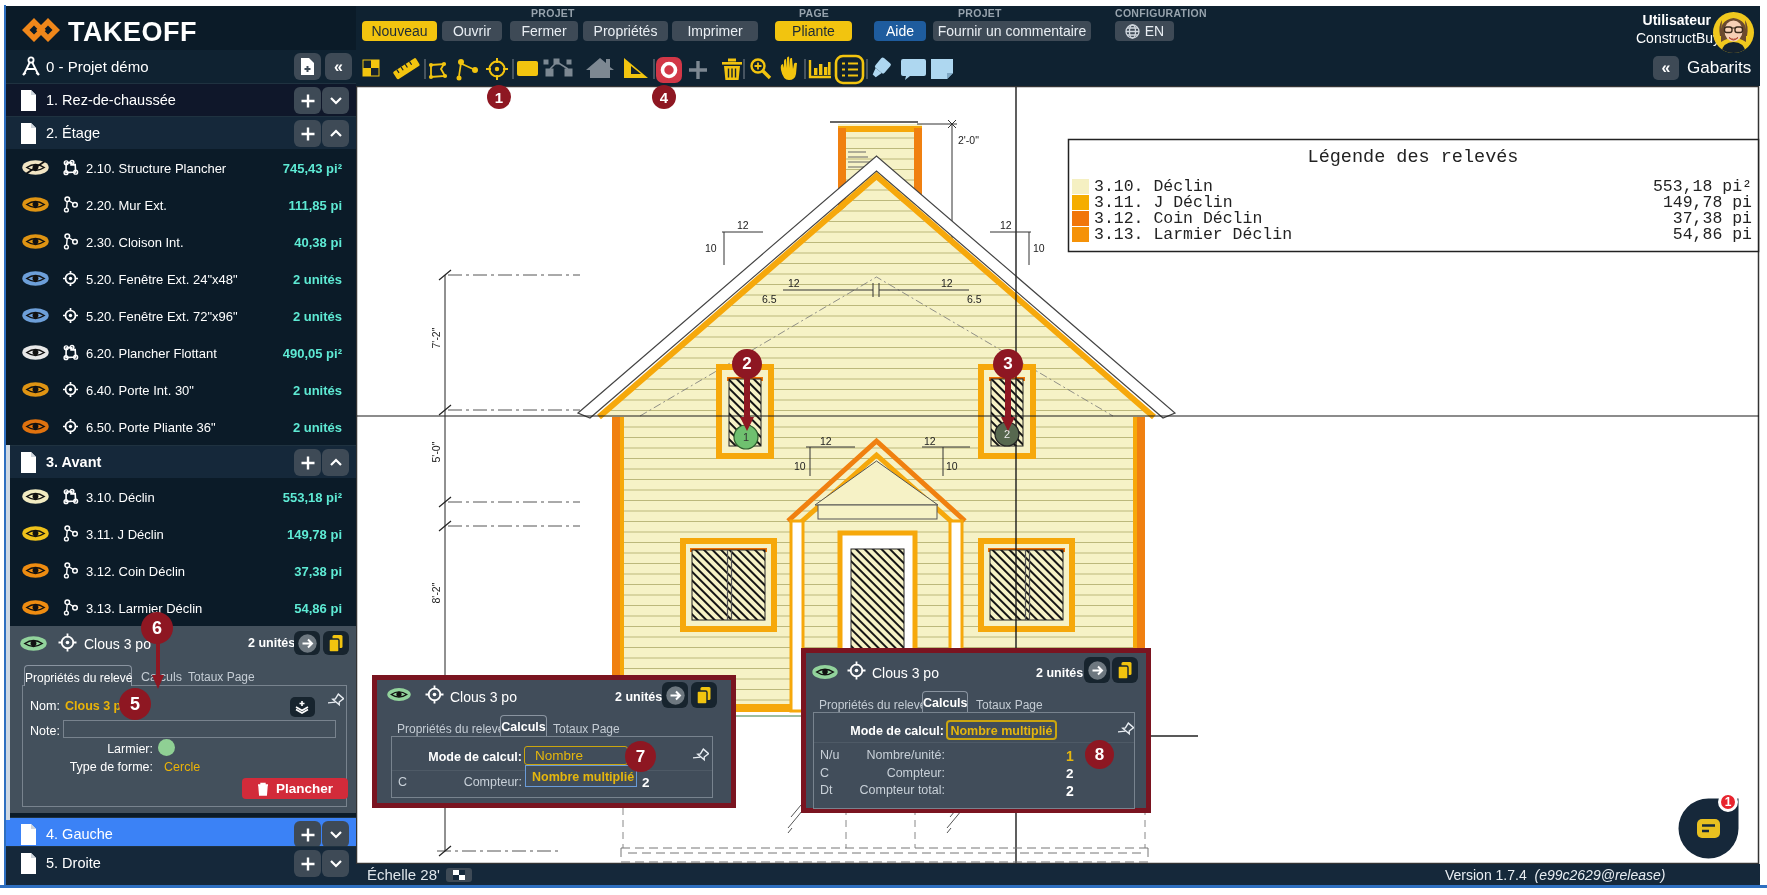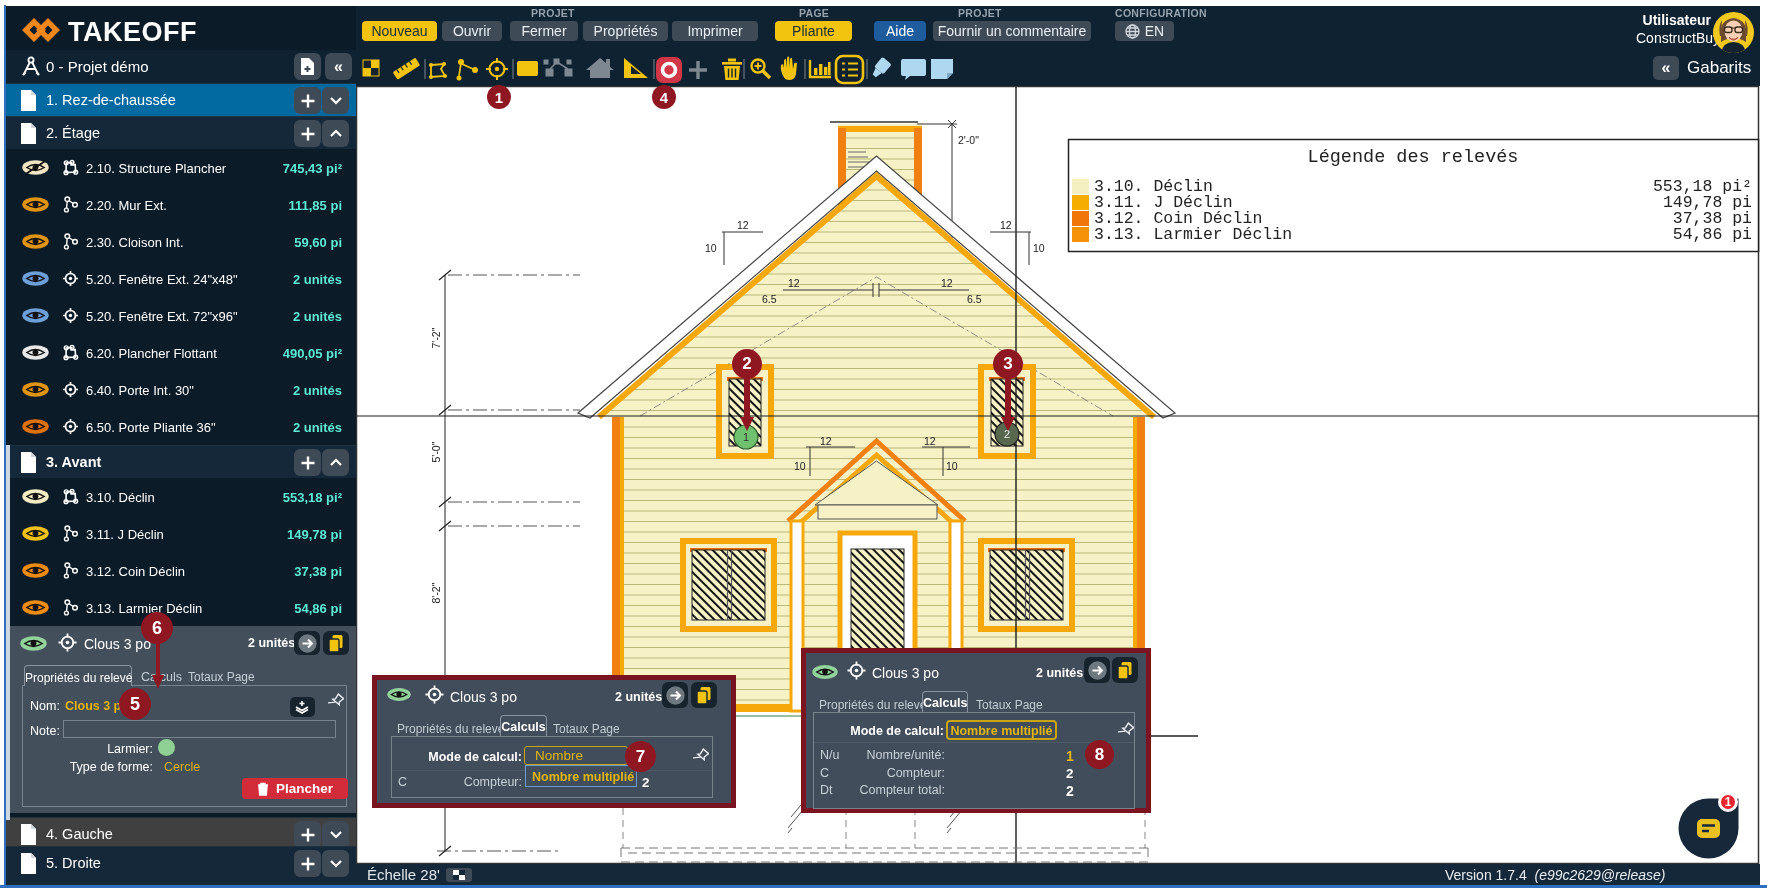--- a/index.html
+++ b/index.html
@@ -36,21 +36,21 @@
     </svg>
 <div class="abs" style="left:40px;top:8px;font-size:15px;color:#fff">0 - Projet démo</div>
 <div class="pgbtn" style="left:288px;top:3px">
       <svg width="15" height="17" viewBox="0 0 15 17">
         <path d="M1 0 H9 L14 5 V17 H1 Z" fill="#fff"></path>
         <path d="M7.5 8 V14 M4.5 11 H10.5" stroke="#3e4a56" stroke-width="2"></path>
       </svg>
     </div>
 <div class="pgbtn" style="left:319px;top:3px;color:#fff;font-size:16px;font-weight:bold">«</div>
 </div>
-<div class="abs" style="left:6px;top:83px;width:350px;height:33px;background:#0369a1;border-top:1px solid #1f3240">
+<div class="abs" style="left:6px;top:83px;width:350px;height:33px;background:#0f172a;border-top:1px solid #1f3240">
     <div class="abs" style="left:14px;top:6px">
       <svg width="17" height="21" viewBox="0 0 17 21" style="display:block">
         <path d="M1 0 H11 L16 5 V21 H1 Z" fill="#fff"></path>
         <path d="M11 0 L11 5 L16 5" fill="#cfd6dd"></path>
       </svg>
     </div>
     <div class="abs" style="left:40px;top:8px;font-size:14.5px;font-weight:normal;color:#fff">1. Rez-de-chaussée</div>
     <div class="pgbtn" style="left:288px;top:3px">
       <svg width="16" height="16" viewBox="0 0 16 16">
         <path d="M8 1.5 V14.5 M1.5 8 H14.5" stroke="#fff" stroke-width="2.4"></path>
@@ -131,21 +131,21 @@
     </div>
     <div class="abs" style="left:56px;top:10px">
       <svg width="17" height="17" viewBox="0 0 17 17" style="display:block">
         <path d="M5.2 5.5 L4.6 12 M6.8 4.5 L11.2 7.5" fill="none" stroke="#fff" stroke-width="1.4"></path>
         <circle cx="5.3" cy="3.2" r="2.3" fill="none" stroke="#fff" stroke-width="1.5"></circle>
         <circle cx="13" cy="8.8" r="2.3" fill="none" stroke="#fff" stroke-width="1.5"></circle>
         <circle cx="4.4" cy="14" r="1.9" fill="none" stroke="#fff" stroke-width="1.4"></circle>
       </svg>
     </div>
     <div class="row-lab">2.30. Cloison Int.</div>
-    <div class="row-val">59,60 pi</div>
+    <div class="row-val">40,38 pi</div>
   </div>
 <div class="abs" style="left:6px;top:260px;width:350px;height:37px;background:#0b1b28">
     <div class="abs" style="left:16px;top:11px">
       <svg width="27" height="15" viewBox="0 0 27 15" style="display:block">
         <ellipse cx="13.5" cy="7.5" rx="13.2" ry="7.3" fill="#6d9fd9"></ellipse>
         <path d="M4.8 7.5 Q13.5 1.6 22.2 7.5 Q13.5 13.4 4.8 7.5 Z" fill="none" stroke="#111" stroke-width="1.5"></path>
         <circle cx="13.5" cy="7.3" r="2.9" fill="#111"></circle>
       </svg>
     </div>
     <div class="abs" style="left:56px;top:10px">
@@ -383,21 +383,21 @@
   <div class="abs" style="left:40px;top:74px;width:90px;text-align:right;font-size:12.5px;color:#fff">Type de forme:</div>
   <div class="abs" style="left:141px;top:74px;font-size:12.5px;color:#eab308">Cercle</div>
   <div class="abs" style="left:219px;top:92px;width:106px;height:21px;background:#d22b3a;border-radius:4px;color:#fff;font-weight:bold;font-size:13.5px;display:flex;align-items:center;justify-content:center;gap:7px">
         <svg width="12" height="14" viewBox="0 0 12 14">
           <path d="M1 3 H11 M4 3 V1.5 H8 V3 M2 4.5 H10 L9.3 13 H2.7 Z" stroke="#fff" stroke-width="1.4" fill="#fff"></path>
         </svg>
         <span>Plancher</span>
       </div>
 </div>
 </div>
-<div class="abs" style="left:6px;top:817px;width:350px;height:33px;background:#404040;border-top:1px solid #1f3240">
+<div class="abs" style="left:6px;top:817px;width:350px;height:33px;background:#3b82f6;border-top:1px solid #1f3240">
     <div class="abs" style="left:14px;top:6px">
       <svg width="17" height="21" viewBox="0 0 17 21" style="display:block">
         <path d="M1 0 H11 L16 5 V21 H1 Z" fill="#fff"></path>
         <path d="M11 0 L11 5 L16 5" fill="#cfd6dd"></path>
       </svg>
     </div>
     <div class="abs" style="left:40px;top:8px;font-size:14.5px;font-weight:normal;color:#fff">4. Gauche</div>
     <div class="pgbtn" style="left:288px;top:3px">
       <svg width="16" height="16" viewBox="0 0 16 16">
         <path d="M8 1.5 V14.5 M1.5 8 H14.5" stroke="#fff" stroke-width="2.4"></path>

